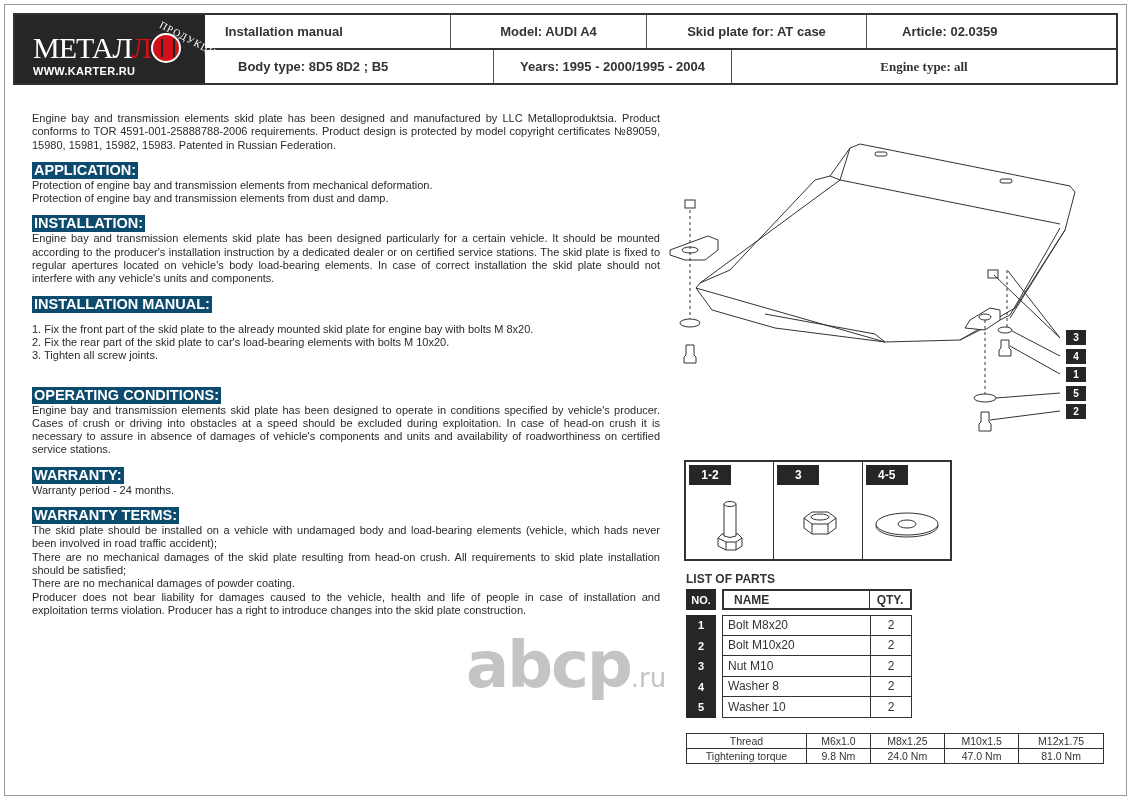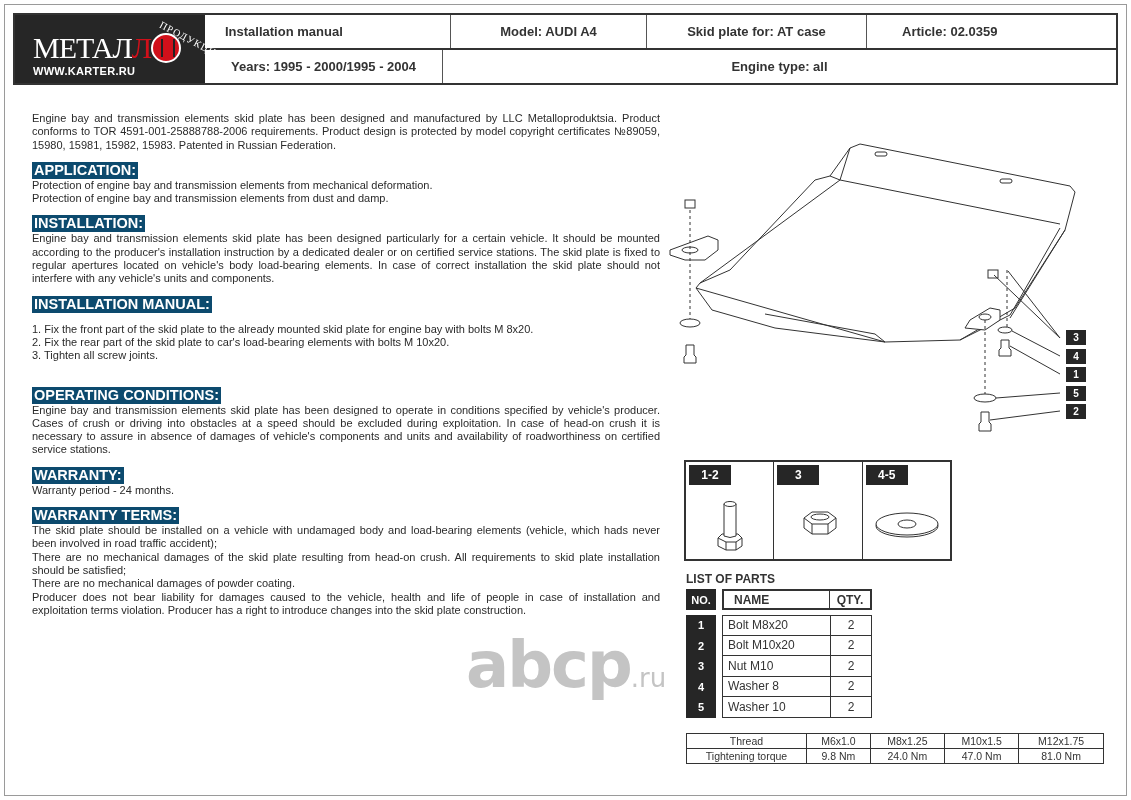--- a/index.html
+++ b/index.html
@@ -36,21 +36,21 @@
 
   
   .hw { position: absolute; left: 684px; top: 460px; width: 268px; height: 101px; border: 2px solid #333; display: flex; }
   .hw-cell { flex: 1; position: relative; border-right: 1px solid #333; }
   .hw-cell:last-child { border-right: none; }
   .hw-tag { position: absolute; left: 3px; top: 3px; width: 42px; height: 20px; background: #262626; color: #fff; font-size: 12px; font-weight: bold; text-align: center; line-height: 20px; }
   .hw-cell svg { position: absolute; left: 0; top: 26px; }
 
   
   .parts-title { position: absolute; left: 686px; top: 572px; font-size: 12px; font-weight: bold; color: #333; }
-  .parts { position: absolute; left: 686px; top: 589px; width: 186px; }
+  .parts { position: absolute; left: 686px; top: 589px; width: 226px; }
   .prow { display: flex; height: 20.5px; }
   .prow.head { height: 21px; margin-bottom: 5px; }
   .pno { width: 30px; background: #262626; color: #fff; font-size: 11px; font-weight: bold; text-align: center; margin-right: 6px; display: flex; align-items: center; justify-content: center; }
   .pbox { flex: 1; display: flex; border: 1px solid #333; border-top: none; }
   .prow.head .pbox, .prow.first .pbox { border-top: 1px solid #333; }
   .prow.head .pbox { border-width: 2px; }
   .pname { flex: 1; border-right: 1px solid #333; font-size: 12px; padding-left: 5px; display: flex; align-items: center; color: #333; }
   .pqty { width: 40px; font-size: 12px; display: flex; align-items: center; justify-content: center; color: #333; }
   .prow.head .pname, .prow.head .pqty { font-weight: bold; font-size: 12px; }
 
@@ -76,22 +76,23 @@
     <div class="url">WWW.KARTER.RU</div>
   </div>
   <div class="hgrid">
     <div class="hrow">
       <div class="hcell" style="width:246px;padding-left:20px;">Installation manual</div>
       <div class="hcell" style="width:196px;justify-content:center;">Model: AUDI A4</div>
       <div class="hcell" style="width:220px;justify-content:center;">Skid plate for: AT case</div>
       <div class="hcell" style="flex:1;padding-left:35px;">Article: 02.0359</div>
     </div>
     <div class="hrow">
+      <div class="hcell" style="width:289px;padding-left:33px;">Body type:  8D5 8D2 ; B5</div>
       <div class="hcell" style="width:238px;justify-content:center;">Years: 1995 - 2000/1995 - 2004</div>
-      <div class="hcell" style="flex:1;justify-content:center;">Engine type: all</div>
+      <div class="hcell" style="flex:1;justify-content:center;font-family:Liberation Serif, serif;">Engine type: all</div>
     </div>
   </div>
 </div>
 
 <div class="left">
   <p>Engine bay and transmission elements skid plate has been designed and manufactured by LLC Metalloproduktsia. Product conforms to TOR 4591-001-25888788-2006 requirements. Product design is protected by model copyright certificates №89059, 15980, 15981, 15982, 15983. Patented in Russian Federation.</p>
 
   <div class="sec-title">APPLICATION:</div>
   <p>Protection of engine bay and transmission elements from mechanical  deformation.</p>
   <p>Protection of engine bay and transmission elements from dust and damp.</p>

